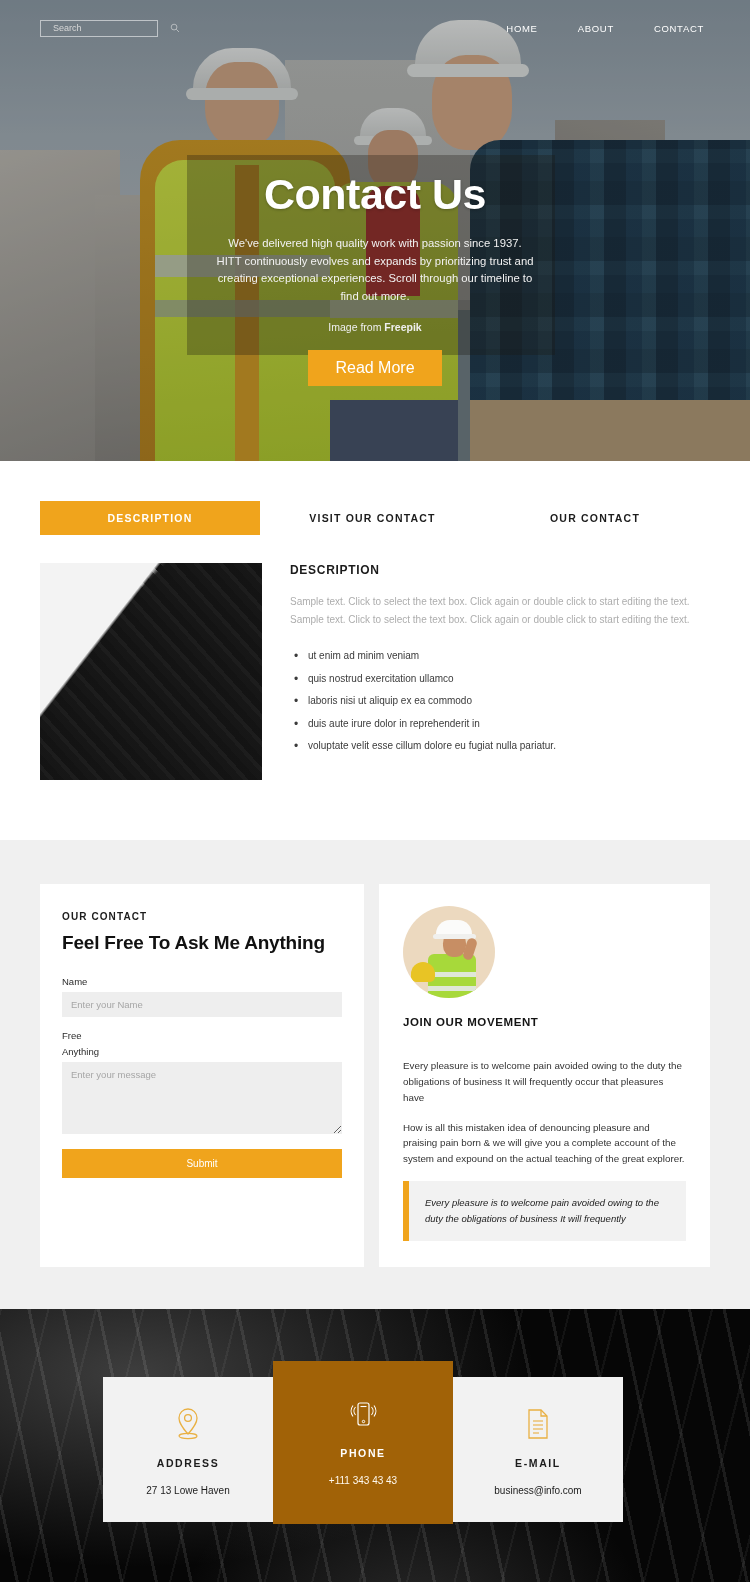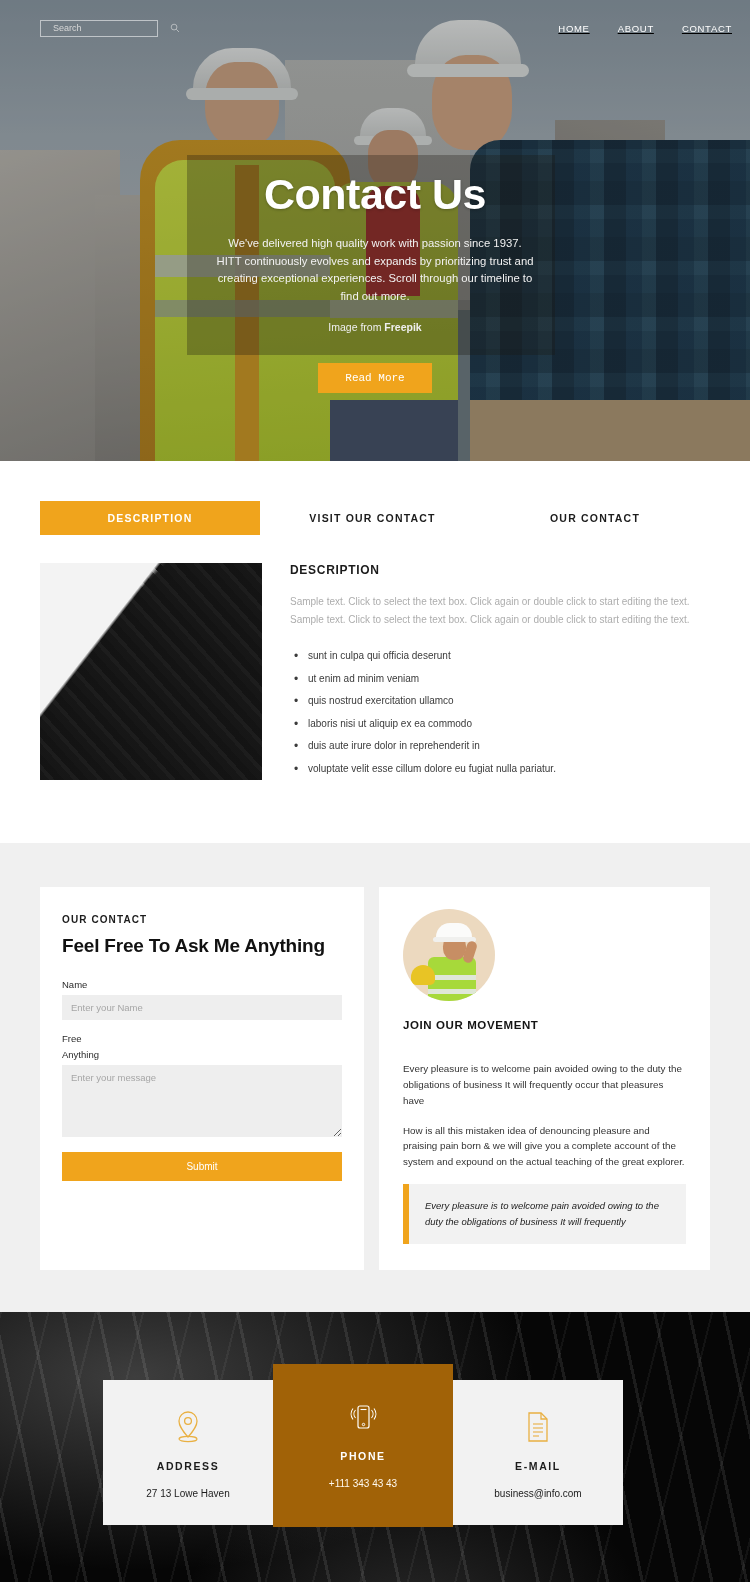--- a/index.html
+++ b/index.html
@@ -89,44 +89,44 @@
     line-height:1.05; margin-bottom:18px;
     text-shadow:0 1px 3px rgba(0,0,0,.25);
   }
   .hero-desc {
     font-size:11.3px; line-height:1.55; width:320px; margin:0 auto;
     color:#f2f2f2;
   }
   .hero-credit { font-size:10.5px; margin-top:16px; color:#efefef; }
   .hero-credit b { font-weight:bold; }
   .read-more {
-    display:inline-block; margin-top:30px;
+    display:inline-block; margin-top:17px;
     background:#f0a41c; color:#fff;
-    font-size:11px; padding:9px 27px; border:none;
-    cursor:pointer; font-family:Liberation Mono, monospace;
+    font-size:16px; padding:9px 27px; border:none;
+    cursor:pointer; font-family:Liberation Sans, sans-serif;
   }
 
   
   .topbar {
     position:absolute; left:0; top:0; width:750px; height:56px;
     display:flex; align-items:center; z-index:10;
   }
   .search-box {
     margin-left:40px; width:118px; height:17px;
     border:1px solid rgba(255,255,255,.55);
     display:flex; align-items:center; padding:0 12px;
     background:transparent;
   }
   .search-box input {
     flex:1; background:transparent; border:none; outline:none;
     color:#e7e7e7; font-size:9px; font-family:inherit;
   }
   .search-box input::placeholder { color:#d8d8d8; }
   .search-ico { width:10px; height:10px; flex:0 0 auto; opacity:.85; }
-  .nav { margin-left:auto; margin-right:18px; display:flex; gap:28px;text-decoration:underline; }
+  .nav { margin-left:auto; margin-right:46px; display:flex; gap:40px; }
   .nav a {
     color:#fff; text-decoration:none; font-size:9.5px;
     letter-spacing:.7px; font-weight:500;
   }
 
   
   .section-white { background:#fff; padding:40px 0 60px; }
   .wrap { width:670px; margin:0 auto; }
   .tabs { display:flex; }
   .tab {
@@ -324,21 +324,20 @@
     </div>
 
     <div class="desc-row">
       <div class="desc-img">
         <div class="sky2"></div>
       </div>
       <div class="desc-body">
         <h3 class="desc-h">DESCRIPTION</h3>
         <p class="desc-p">Sample text. Click to select the text box. Click again or double click to start editing the text. Sample text. Click to select the text box. Click again or double click to start editing the text.</p>
         <ul class="desc-list">
-          <li>sunt in culpa qui officia deserunt</li>
           <li>ut enim ad minim veniam</li>
           <li>quis nostrud exercitation ullamco</li>
           <li>laboris nisi ut aliquip ex ea commodo</li>
           <li>duis aute irure dolor in reprehenderit in</li>
           <li>voluptate velit esse cillum dolore eu fugiat nulla pariatur.</li>
         </ul>
       </div>
     </div>
   </div>
 </section>

